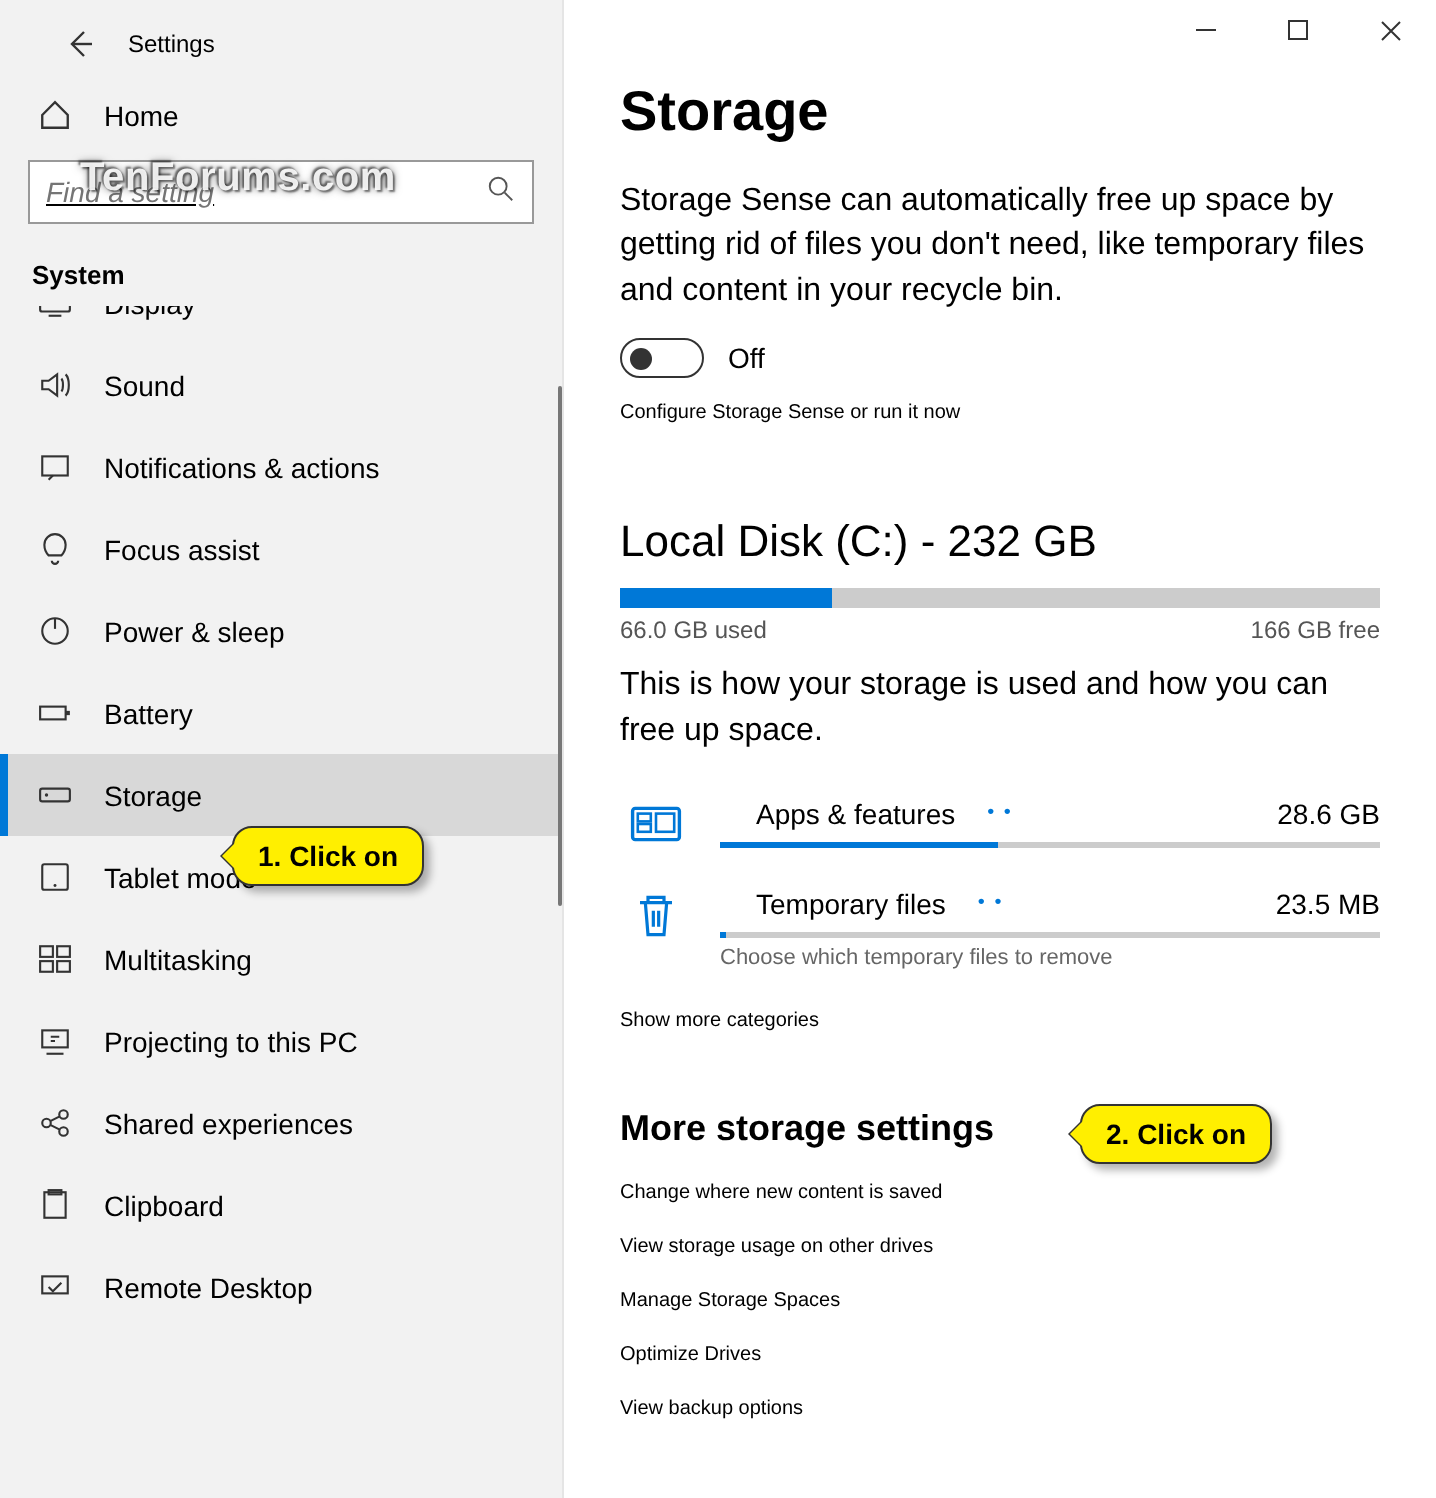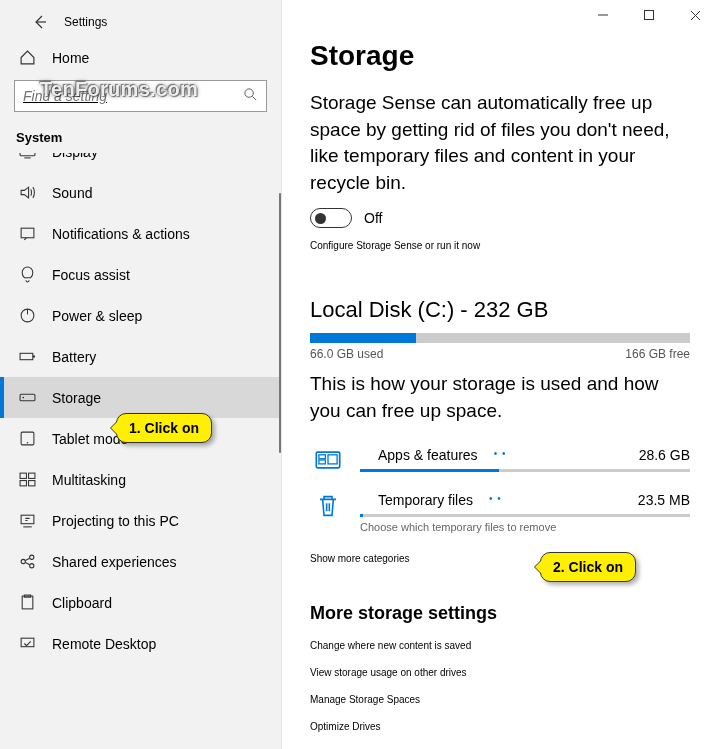--- a/index.html
+++ b/index.html
@@ -141,21 +141,21 @@
   padding: 0 28px 20px 28px;
   overflow-y: auto;
   flex: 1;
 }
 .page-title {
   font-size: 28px;
   font-weight: 600;
   margin: 4px 0 18px 0;
 }
 .desc {
-  font-size: 19px;
+  font-size: 16px;
   line-height: 1.4;
   margin-bottom: 12px;
 }
 .toggle-row { display: flex; align-items: center; gap: 12px; margin-bottom: 12px; }
 .toggle {
   width: 42px;
   height: 20px;
   border: 1px solid #333;
   border-radius: 10px;
   position: relative;

